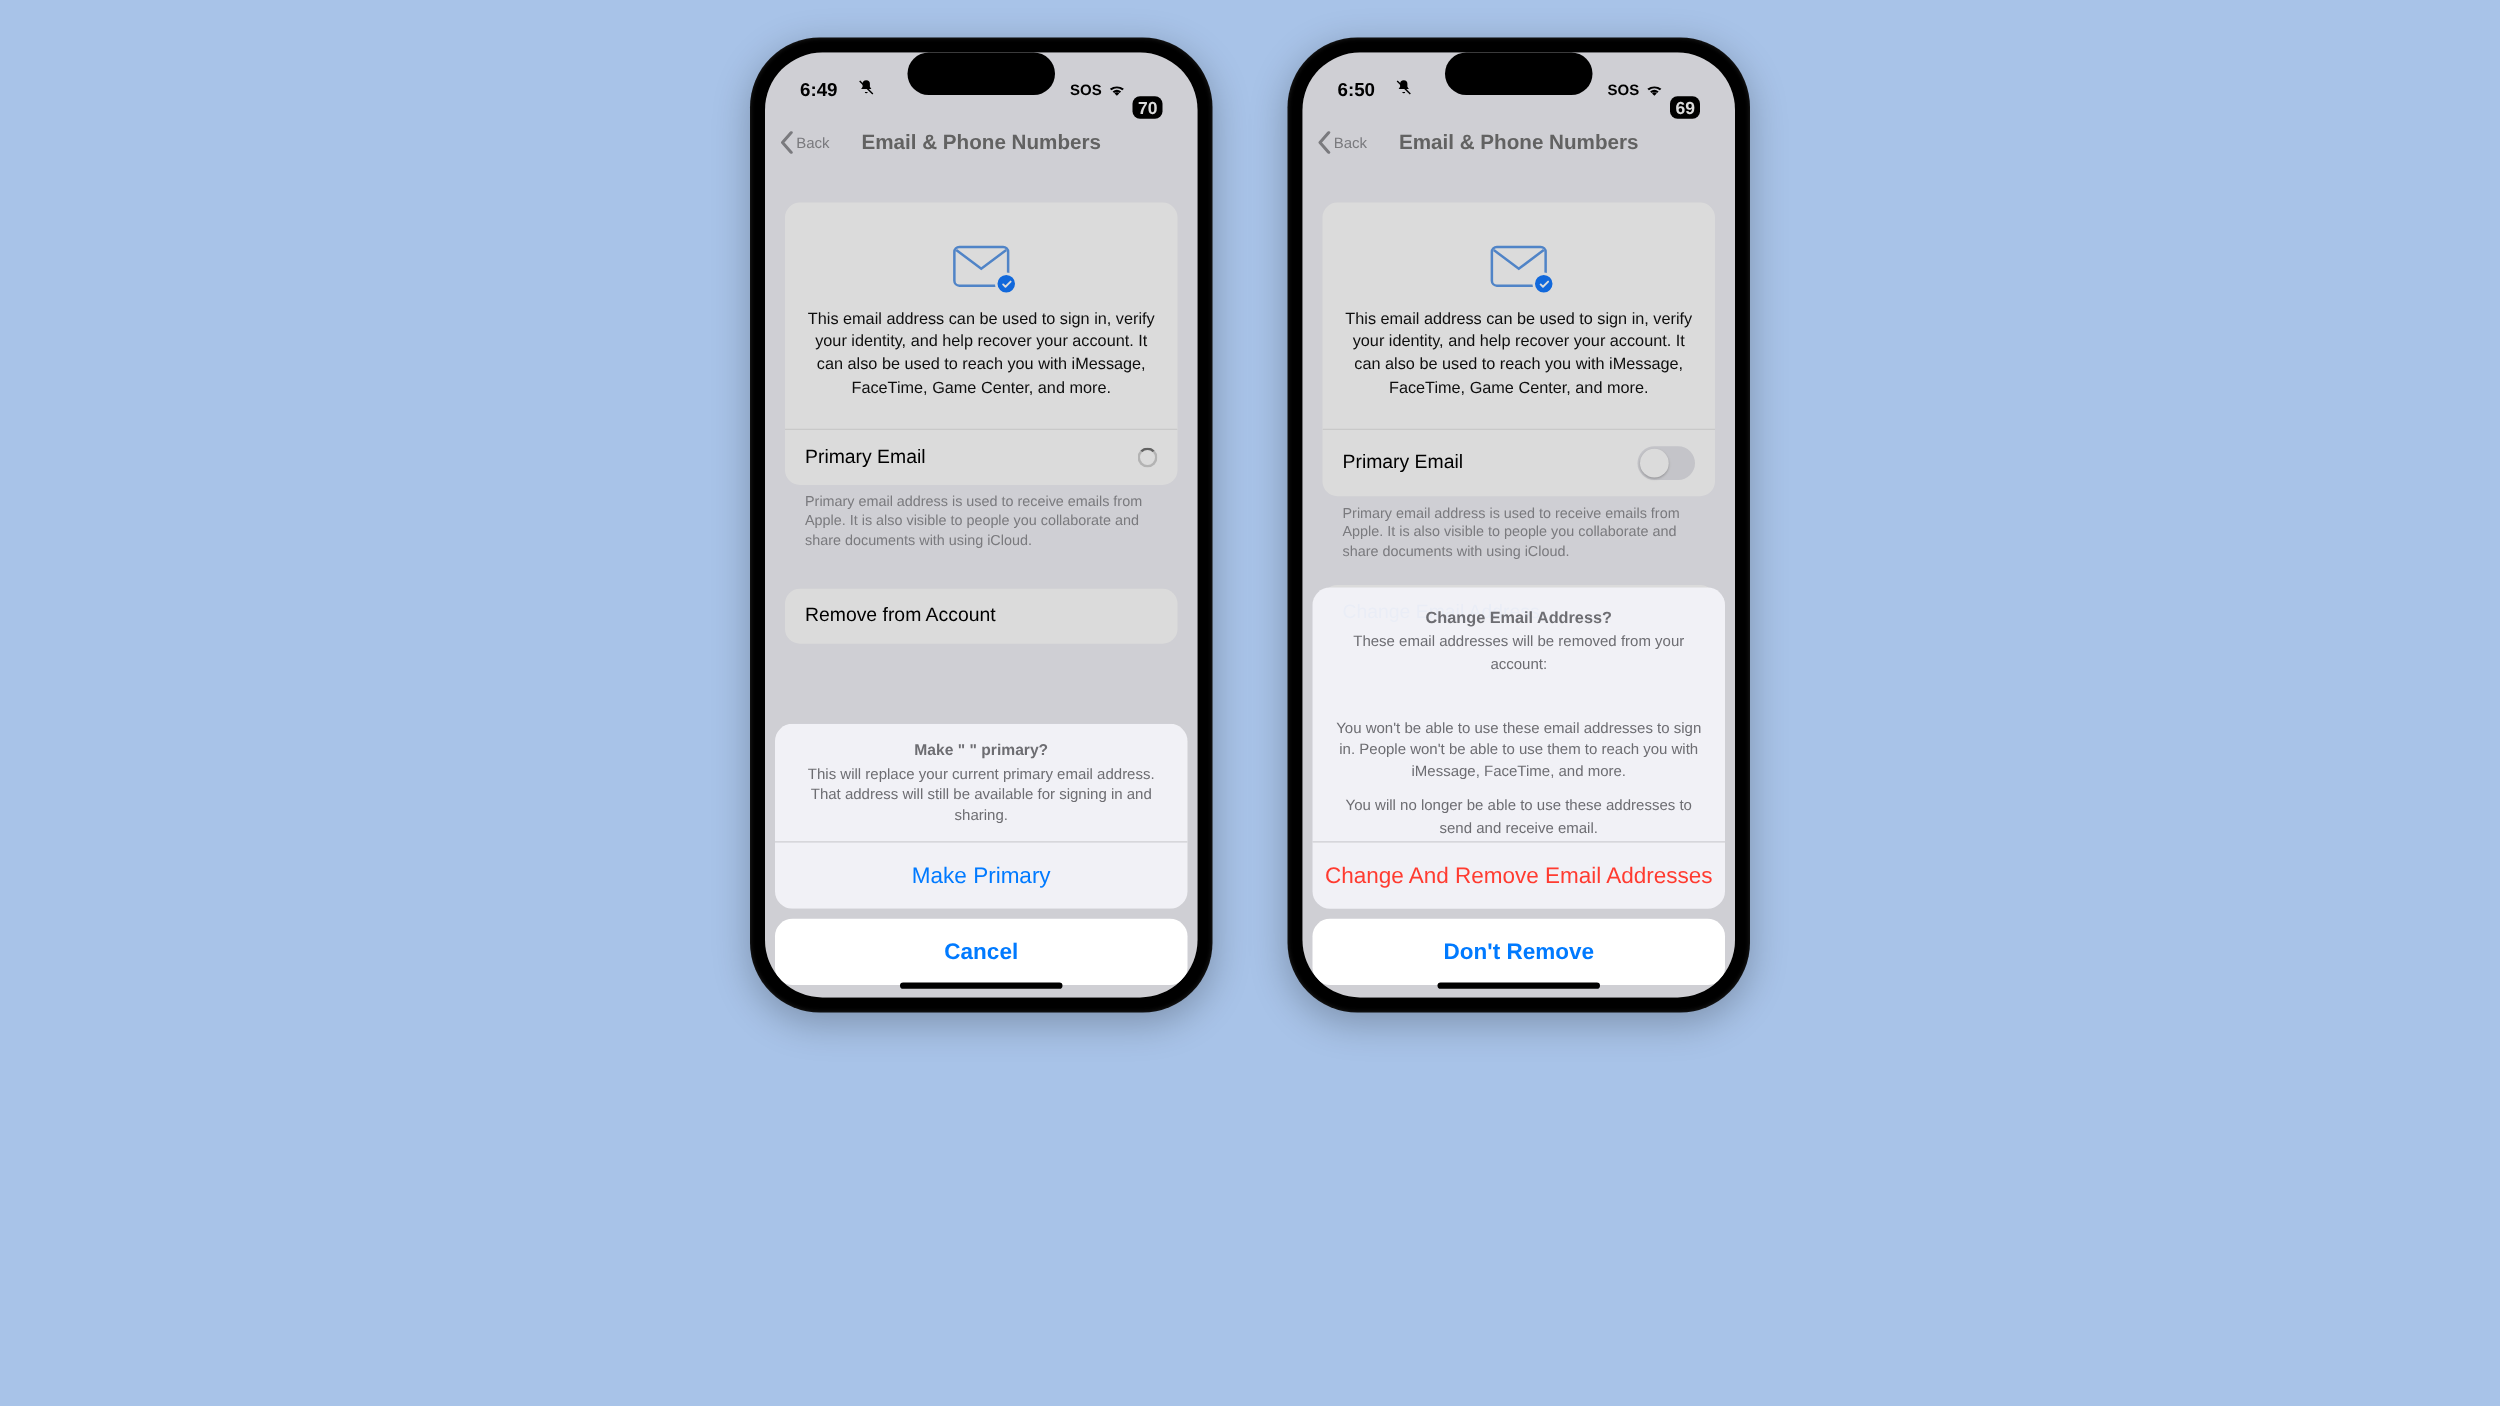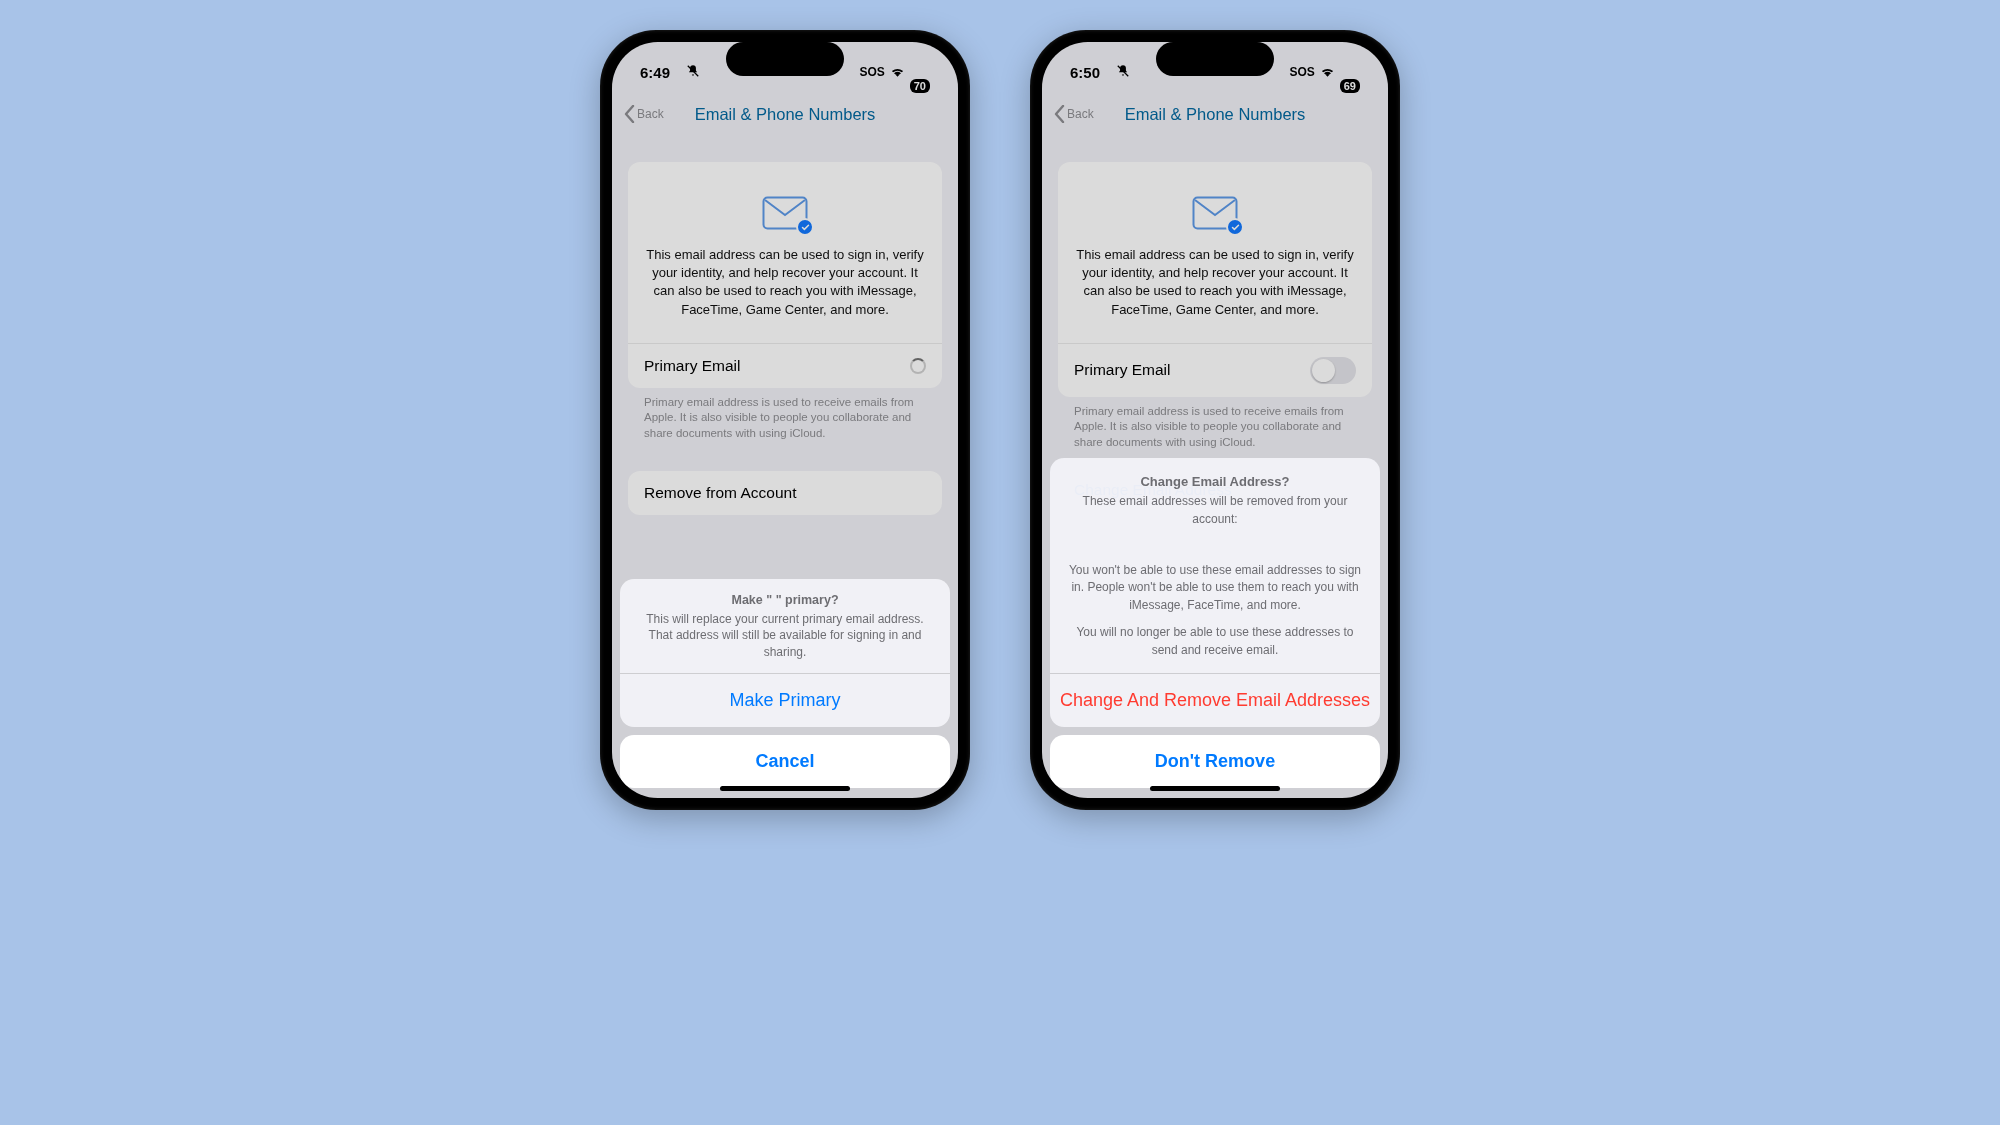--- a/index.html
+++ b/index.html
@@ -54,37 +54,37 @@
     padding: 10px 28px 0;
     font-weight: 600;
     font-size: 15px;
     color: #000;
   }
   .sb-left { display:flex; align-items:center; gap:16px; }
   .sb-right { display:flex; align-items:center; gap:5px; font-size:12px; font-weight:700; }
   .battery-pill {
     display:inline-flex; align-items:center; justify-content:center;
     background:#000; color:#fff; border-radius:6px;
-    padding:1px 4px; font-size:11px; font-weight:700;margin-top:28px;
+    padding:1px 4px; font-size:14px; font-weight:700;margin-top:28px;
   }
   .wifi-icon, .bell-slash-icon { display:inline-block; }
   .nav-header {
     height: 44px;
     display:flex;
     align-items:center;
     justify-content:center;
     position:relative;
     padding: 0 12px;
   }
   .nav-back {
     position:absolute; left:12px;
     display:flex; align-items:center; gap:2px;
     color:#8e8e93; font-size:12px;
   }
-  .nav-title { font-weight:400; font-size:16.5px; color:#0369a1; }
+  .nav-title { font-weight:700; font-size:16.5px; color:#737373; }
   .content { padding: 0 16px; }
   .card {
     background:#fff;
     border-radius:12px;
     overflow:hidden;
   }
   .icon-row {
     display:flex; justify-content:center;
     padding: 34px 0 16px;
   }
@@ -176,21 +176,21 @@
     display:flex; flex-direction:column; justify-content:flex-end;
     padding: 0 8px 10px;
     z-index:10;
   }
   .alert {
     background: rgba(242,242,247,.97);
     border-radius:14px;
     overflow:hidden;
   }
   .alert-body {
-    padding: 16px 18px 14px;
+    padding: 16px 18px 2px;
     text-align:center;
     color:#6d6d72;
     border-bottom:.5px solid rgba(0,0,0,.15);
   }
   .alert-body .at { font-size:13px; font-weight:600; margin-bottom:4px; }
   .alert-body .am { font-size:12px; line-height:1.45; margin-bottom:10px; }
   .alert-body .am:last-child { margin-bottom:0; }
   .home-indicator {
     position:absolute;
     bottom:7px; left:50%; transform:translateX(-50%);

